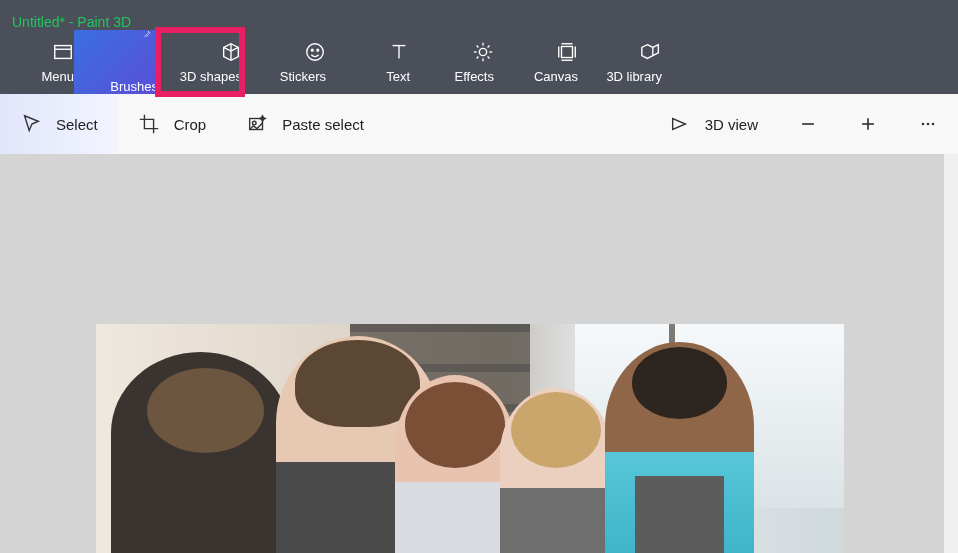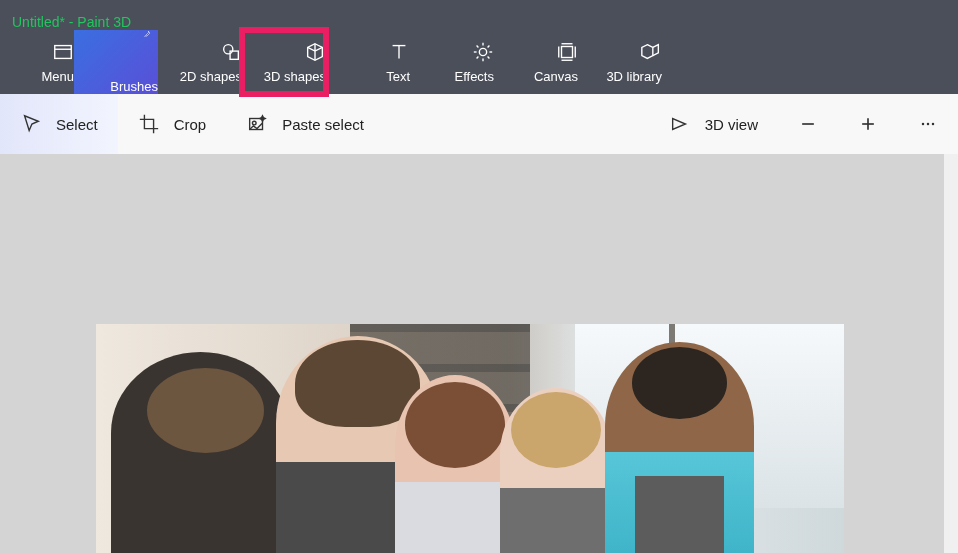--- a/index.html
+++ b/index.html
@@ -64,33 +64,35 @@
       </svg>
     <span>Menu</span>
   </div>
   <div class="ribbon-item active">
     <svg viewBox="0 0 24 24" fill="none" stroke="#fff" stroke-width="1.5">
         <path d="M15 3l6 6-9 9-4 1 1-4 9-9z"></path>
         <path d="M7 17c-2 1-3 3-3 3"></path>
       </svg>
     <span>Brushes</span>
   </div>
-  <div class="ribbon-item">
-    <svg viewBox="0 0 24 24" fill="none" stroke="#fff" stroke-width="1.5">
-        <circle cx="9" cy="9" r="5"></circle>
-        <rect x="11" y="11" width="9" height="9"></rect>
-      </svg>
-    <span>2D shapes</span>
-  </div>
   <div class="ribbon-item highlight">
     <svg viewBox="0 0 24 24" fill="none" stroke="#fff" stroke-width="1.5">
         <path d="M12 3l8 4v10l-8 4-8-4V7l8-4z"></path>
         <path d="M12 3v18M4 7l8 4 8-4"></path>
       </svg>
     <span>3D shapes</span>
+  </div>
+  <div class="ribbon-item">
+    <svg viewBox="0 0 24 24" fill="none" stroke="#fff" stroke-width="1.5">
+        <circle cx="12" cy="12" r="9"></circle>
+        <circle cx="9" cy="10" r="1" fill="#fff"></circle>
+        <circle cx="15" cy="10" r="1" fill="#fff"></circle>
+        <path d="M8 15c1 1 2 2 4 2s3-1 4-2"></path>
+      </svg>
+    <span>Stickers</span>
   </div>
   <div class="ribbon-item">
     <svg viewBox="0 0 24 24" fill="none" stroke="#fff" stroke-width="1.5">
         <line x1="5" y1="5" x2="19" y2="5"></line>
         <line x1="12" y1="5" x2="12" y2="19"></line>
       </svg>
     <span>Text</span>
   </div>
   <div class="ribbon-item">
     <svg viewBox="0 0 24 24" fill="none" stroke="#fff" stroke-width="1.5">

